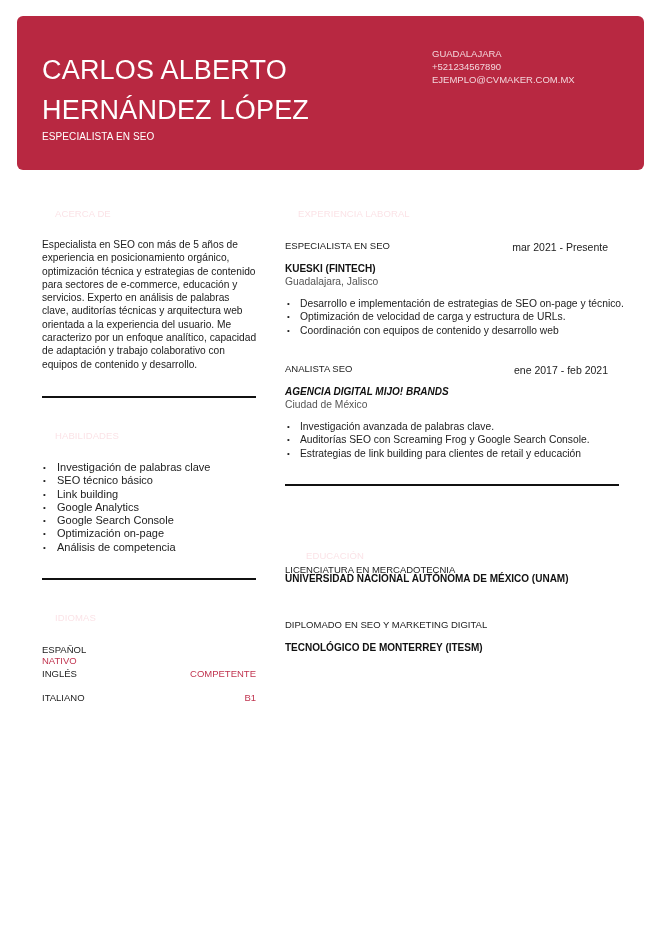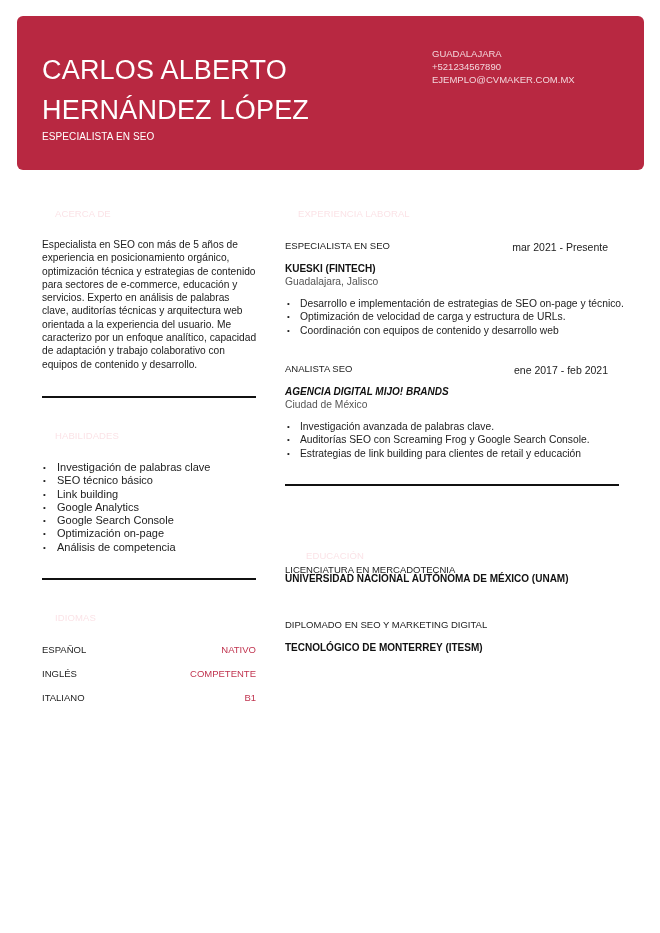--- a/index.html
+++ b/index.html
@@ -87,21 +87,21 @@
   <li>Google Analytics</li>
   <li>Google Search Console</li>
   <li>Optimización on-page</li>
   <li>Análisis de competencia</li>
 </ul>
 <div class="divider" style="left:42px; top:578px; width:214px;"></div>
 
 <div class="section-tag" style="left:42px; top:608px;">
   <span>IDIOMAS</span>
 </div>
-<div class="lang-row" style="top:644px;">
+<div class="lang-row" style="top:644px;flex-direction:column;">
   <span>ESPAÑOL</span>
   <span class="lvl">NATIVO</span>
 </div>
 <div class="lang-row" style="top:668px;">
   <span>INGLÉS</span>
   <span class="lvl">COMPETENTE</span>
 </div>
 <div class="lang-row" style="top:692px;">
   <span>ITALIANO</span>
   <span class="lvl">B1</span>

